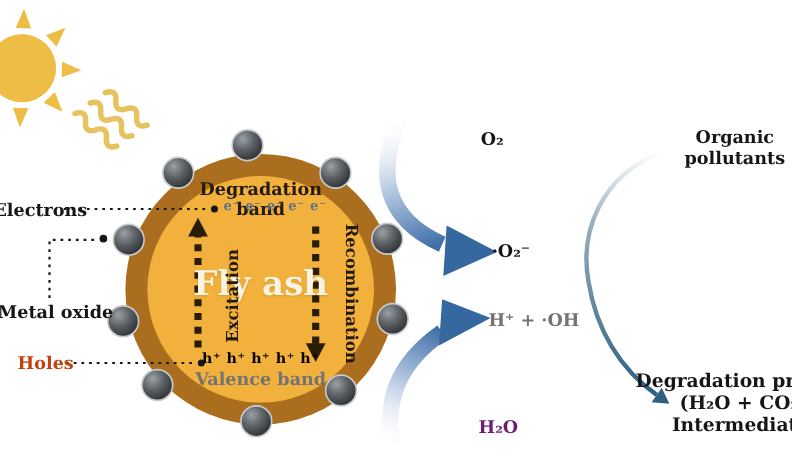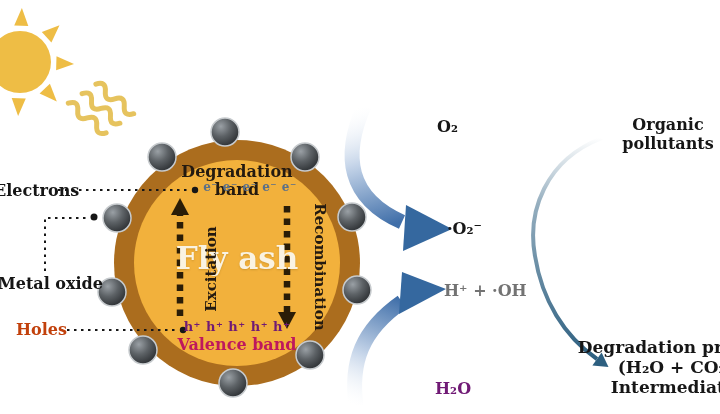--- a/index.html
+++ b/index.html
@@ -135,22 +135,22 @@
     </g>
   </svg>
 
   <div class="lbl f16 w600" id="electrons-label" style="color: rgb(22, 22, 22);">Electrons</div>
   <div class="lbl f16 w600" id="metal-oxide-label" style="color: rgb(22, 22, 22);">Metal oxide</div>
   <div class="lbl f16 w600" id="holes-label" style="color: #c2410c;">Holes</div>
 
   <div class="lbl f16 w600 center" id="conduction-band-label" style="color: rgb(36, 26, 16);">Degradation band</div>
   <div class="lbl center" id="electrons-row" style="color: rgb(91, 112, 137);">e⁻ e⁻ e⁻ e⁻ e⁻</div>
   <div class="lbl center" id="fly-ash-label" style="color: rgb(250, 243, 226);">Fly ash</div>
-  <div class="lbl center" id="holes-row" style="color: #701a75;">h⁺ h⁺ h⁺ h⁺ h⁺</div>
-  <div class="lbl f16 w600 center" id="valence-band-label" style="color: #be185d;">Valence band</div>
+  <div class="lbl center" id="holes-row" style="color: #000000;">h⁺ h⁺ h⁺ h⁺ h⁺</div>
+  <div class="lbl f16 w600 center" id="valence-band-label" style="color: #737373;">Valence band</div>
   <div class="lbl w600" id="excitation-label" style="color: rgb(36, 26, 16);">Excitation</div>
   <div class="lbl w600" id="recombination-label" style="color: rgb(36, 26, 16);">Recombination</div>
 
   <div class="lbl f16 w600" id="o2-label" style="color: rgb(22, 22, 22);">O₂</div>
   <div class="lbl f16 w600" id="superoxide-label" style="color: rgb(22, 22, 22);">·O₂⁻</div>
   <div class="lbl f16 w600" id="h-oh-label" style="color: #737373;">H⁺ + ·OH</div>
   <div class="lbl f16 w600" id="h2o-label" style="color: #701a75;">H₂O</div>
 
   <div class="lbl f16 w600 center" id="organic-pollutants-label" style="color: rgb(22, 22, 22);">Organic
 pollutants</div>

